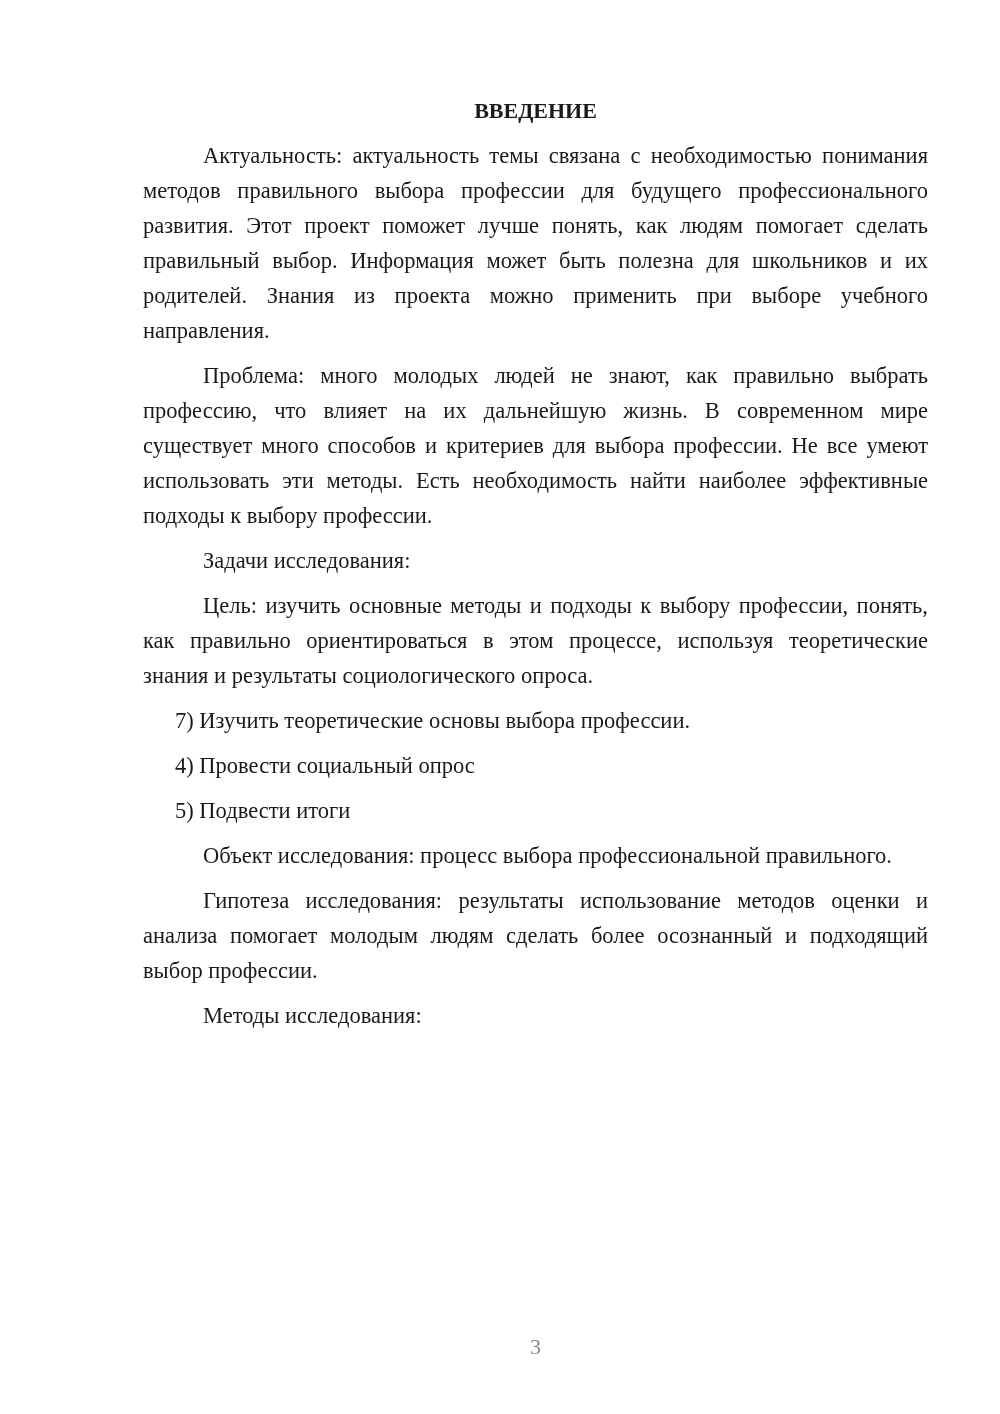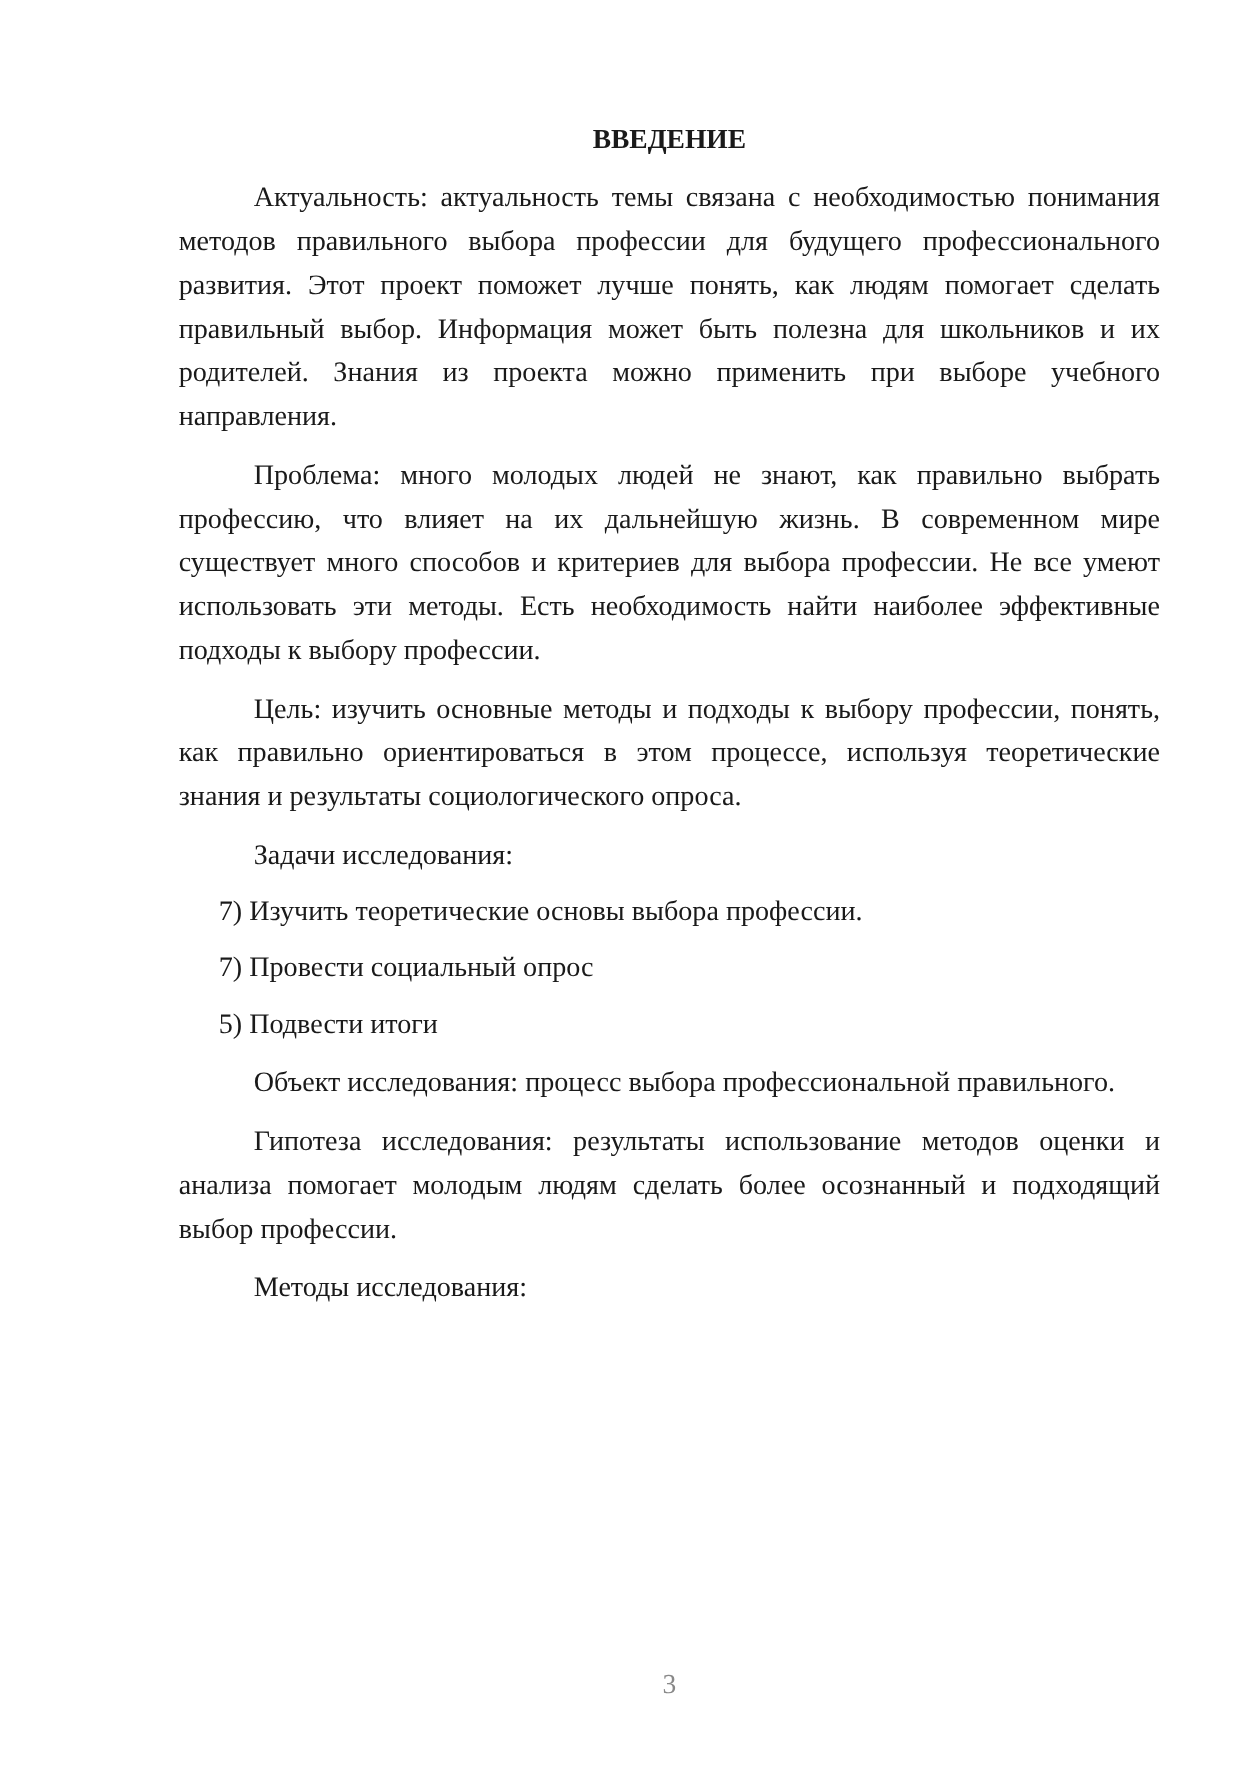--- a/index.html
+++ b/index.html
@@ -34,21 +34,21 @@
       text-align: center;
       font-weight: bold;
       font-size: 22px;
       line-height: 35px;
       margin: 0 0 10px 0;
       padding-left: 0;
     }
     .para {
       text-align: justify;
       text-indent: 60px;
-      margin: 12px 0 10px 0;
+      margin: 0 0 10px 0;
     }
     .list-item {
       text-align: justify;
       text-indent: 32px;
       margin: 0 0 10px 0;
     }
     .page-number {
       position: absolute;
       left: 0;
       width: 1000px;
@@ -66,27 +66,27 @@
 <body>
 
 <div class="page">
   <div class="content">
     <h1 class="title">ВВЕДЕНИЕ</h1>
 
     <p class="para">Актуальность: актуальность темы связана с необходимостью понимания методов правильного выбора профессии для будущего профессионального развития. Этот проект поможет лучше понять, как людям помогает сделать правильный выбор. Информация может быть полезна для школьников и их родителей. Знания из проекта можно применить при выборе учебного направления.</p>
 
     <p class="para">Проблема: много молодых людей не знают, как правильно выбрать профессию, что влияет на их дальнейшую жизнь. В современном мире существует много способов и критериев для выбора профессии. Не все умеют использовать эти методы. Есть необходимость найти наиболее эффективные подходы к выбору профессии.</p>
 
+    <p class="para">Задачи исследования:</p>
+
     <p class="para">Цель: изучить основные методы и подходы к выбору профессии, понять, как правильно ориентироваться в этом процессе, используя теоретические знания и результаты социологического опроса.</p>
-
-    <p class="para">Задачи исследования:</p>
 
     <div>
       <p class="list-item">7) Изучить теоретические основы выбора профессии.</p>
-      <p class="list-item">7) Провести социальный опрос</p>
+      <p class="list-item">4) Провести социальный опрос</p>
       <p class="list-item">5) Подвести итоги</p>
     </div>
 
     <p class="para">Объект исследования: процесс выбора профессиональной правильного.</p>
 
 
     <p class="para">Гипотеза исследования: результаты использование методов оценки и анализа помогает молодым людям сделать более осознанный и подходящий выбор профессии.</p>
 
     <p class="para">Методы исследования:</p>
   </div>

